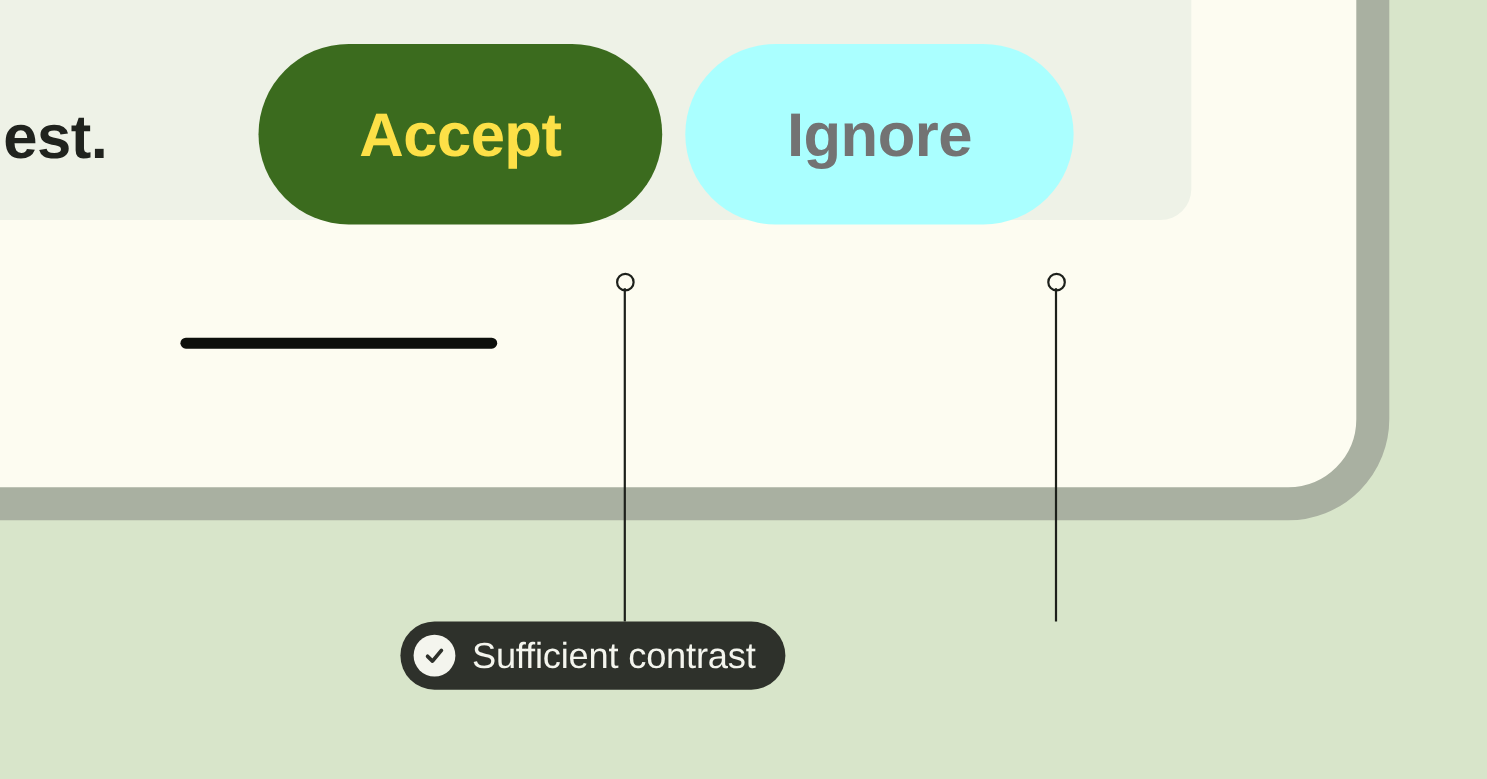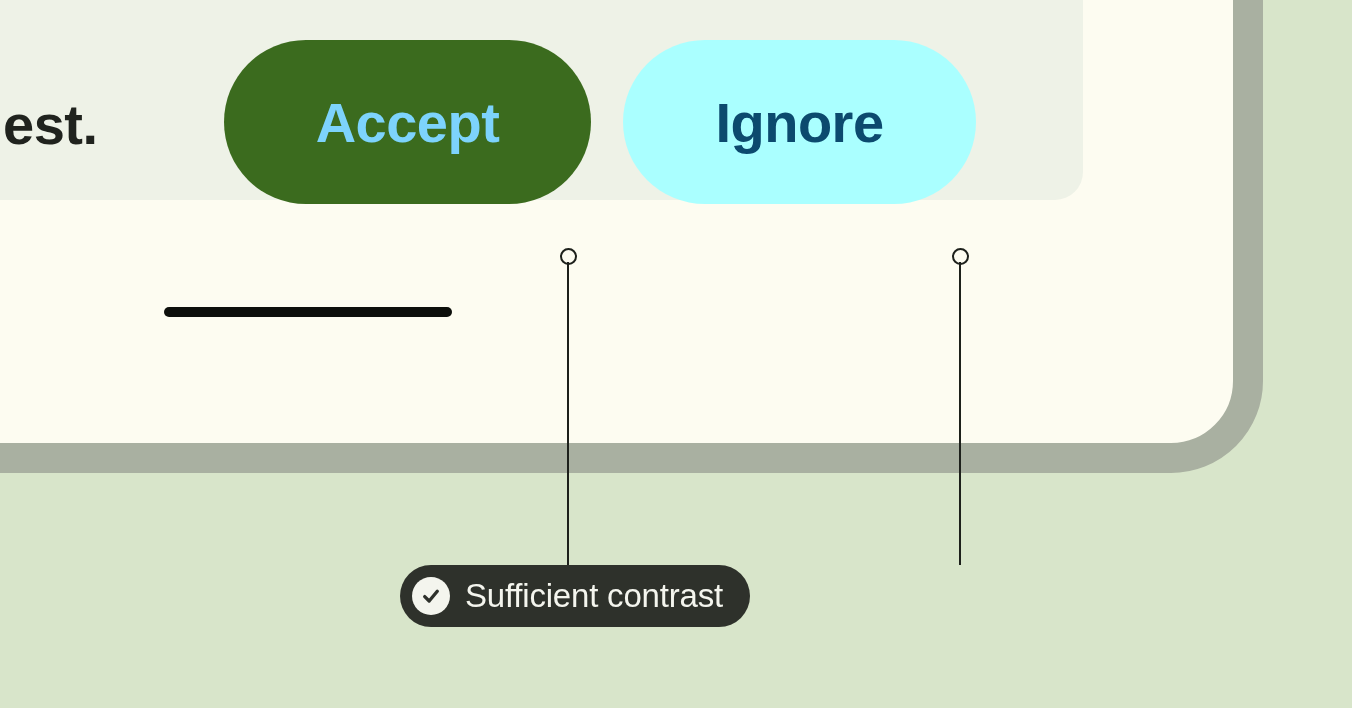--- a/index.html
+++ b/index.html
@@ -48,30 +48,30 @@
     height: 164px;
     border-radius: 82px;
     display: flex;
     align-items: center;
     justify-content: center;
     font-size: 56px;
     font-weight: 700;
     letter-spacing: -0.5px;
   }
   .btn-accept {
-    left: 384px;
+    left: 395px;
     width: 367px;
     background: #3b6b1e;
-    color: #7dd3fc;
+    color: #fde047;
   }
   .btn-ignore {
     left: 783px;
     width: 353px;
     background: #aaffff;
-    color: #0c4a6e;
+    color: #737373;
   }
   .home-indicator {
     position: absolute;
     left: 264px; top: 407px;
     width: 288px; height: 10px;
     border-radius: 5px;
     background: #0d0f0b;
   }
   .connector-line {
     position: absolute;
@@ -100,21 +100,21 @@
     color: #f4f5ee;
     display: flex;
     align-items: center;
     gap: 15px;
     padding: 0 27px 0 12px;
     font-size: 33px;
     font-weight: 500;
     letter-spacing: -0.2px;
     white-space: nowrap;
   }
-  .callout.c1 { left: 400px; }
+  .callout.c1 { left: 364px; }
   .callout.c2 { left: 812px; }
   .callout .icon-circle {
     width: 38px; height: 38px;
     border-radius: 50%;
     background: #f4f5ee;
     display: flex;
     align-items: center;
     justify-content: center;
     flex: 0 0 38px;
   }

